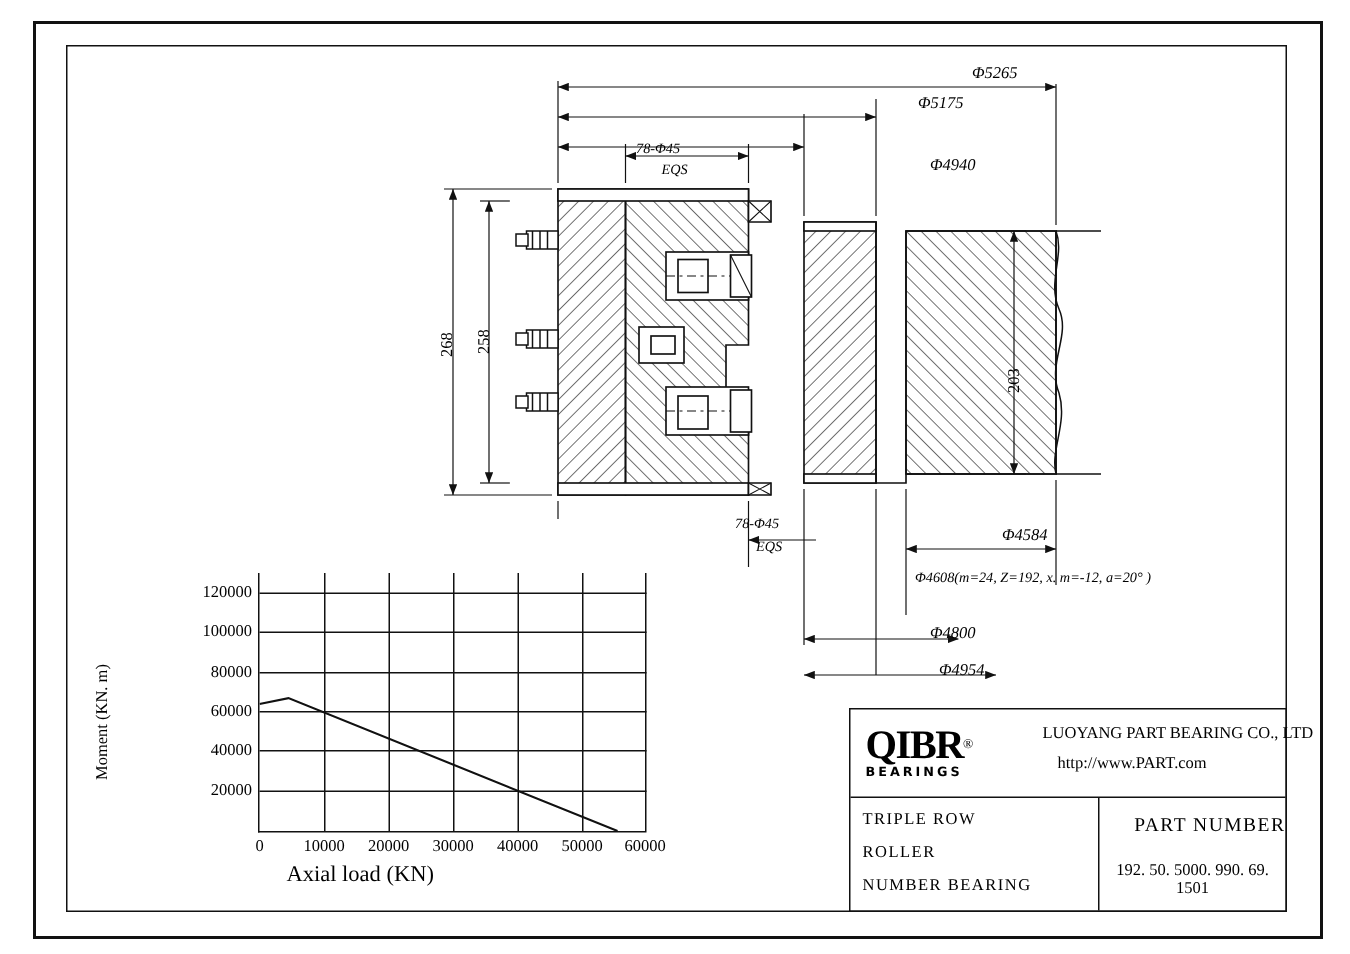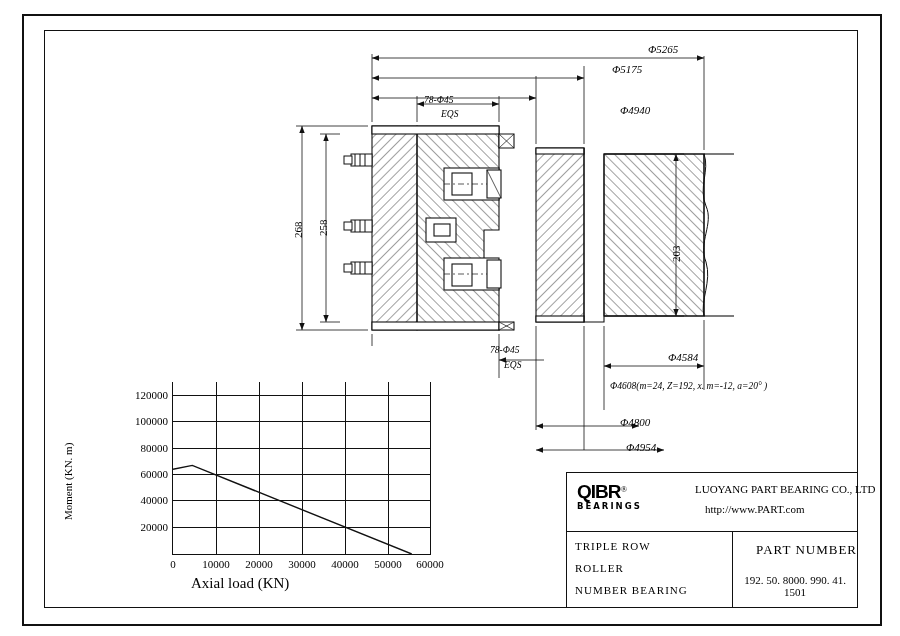--- a/index.html
+++ b/index.html
@@ -27,21 +27,21 @@
   .xlabel{position:absolute;left:131px;top:205px;font-size:15px;white-space:nowrap;}
   .chart-svg{position:absolute;left:0;top:0;width:258px;height:172px;}
 
   
   #titleblock{position:absolute;left:566px;top:472px;width:290px;height:134px;border:1px solid #111;}
   .tb-top{position:relative;height:58px;border-bottom:1px solid #111;}
   .tb-bot{position:relative;height:75px;display:flex;}
   .tb-bl{width:165px;border-right:1px solid #111;position:relative;}
   .tb-br{flex:1;position:relative;}
   .logo{position:absolute;left:10px;top:8px;}
-  .logo .q{font-family:Liberation Sans, sans-serif;font-weight:bold;font-size:19px;letter-spacing:-1px;}
+  .logo .q{font-family:Liberation Serif, serif;font-weight:bold;font-size:27px;letter-spacing:-1px;}
   .logo .reg{font-size:9px;vertical-align:super;}
   .logo .sub{font-family:"DejaVu Sans", sans-serif;font-size:8.5px;letter-spacing:2px;margin-top:-2px;font-weight:bold;}
   .co1{position:absolute;left:128px;top:10px;font-size:11px;white-space:nowrap;}
   .co2{position:absolute;left:138px;top:30px;font-size:11px;white-space:nowrap;}
   .prod{position:absolute;left:8px;font-size:11px;letter-spacing:1px;white-space:nowrap;}
   .pn-title{position:absolute;left:0;right:0;top:10px;text-align:right;font-size:13px;letter-spacing:1px;}
   .pn-val{position:absolute;left:0;right:0;top:42px;text-align:center;font-size:11px;}
 
   
   #dwg{position:absolute;left:44px;top:30px;width:812px;height:576px;}
@@ -255,17 +255,17 @@
       <div class="co2">http://www.PART.com</div>
     </div>
     <div class="tb-bot">
       <div class="tb-bl">
         <div class="prod" style="top:8px;">TRIPLE ROW</div>
         <div class="prod" style="top:30px;">ROLLER</div>
         <div class="prod" style="top:52px;">NUMBER BEARING</div>
       </div>
       <div class="tb-br">
         <div class="pn-title">PART  NUMBER</div>
-        <div class="pn-val">192. 50. 8000. 990. 41. 1501</div>
+        <div class="pn-val">192. 50. 5000. 990. 69. 1501</div>
       </div>
     </div>
   </div>
 </div>
 
 </body></html>

